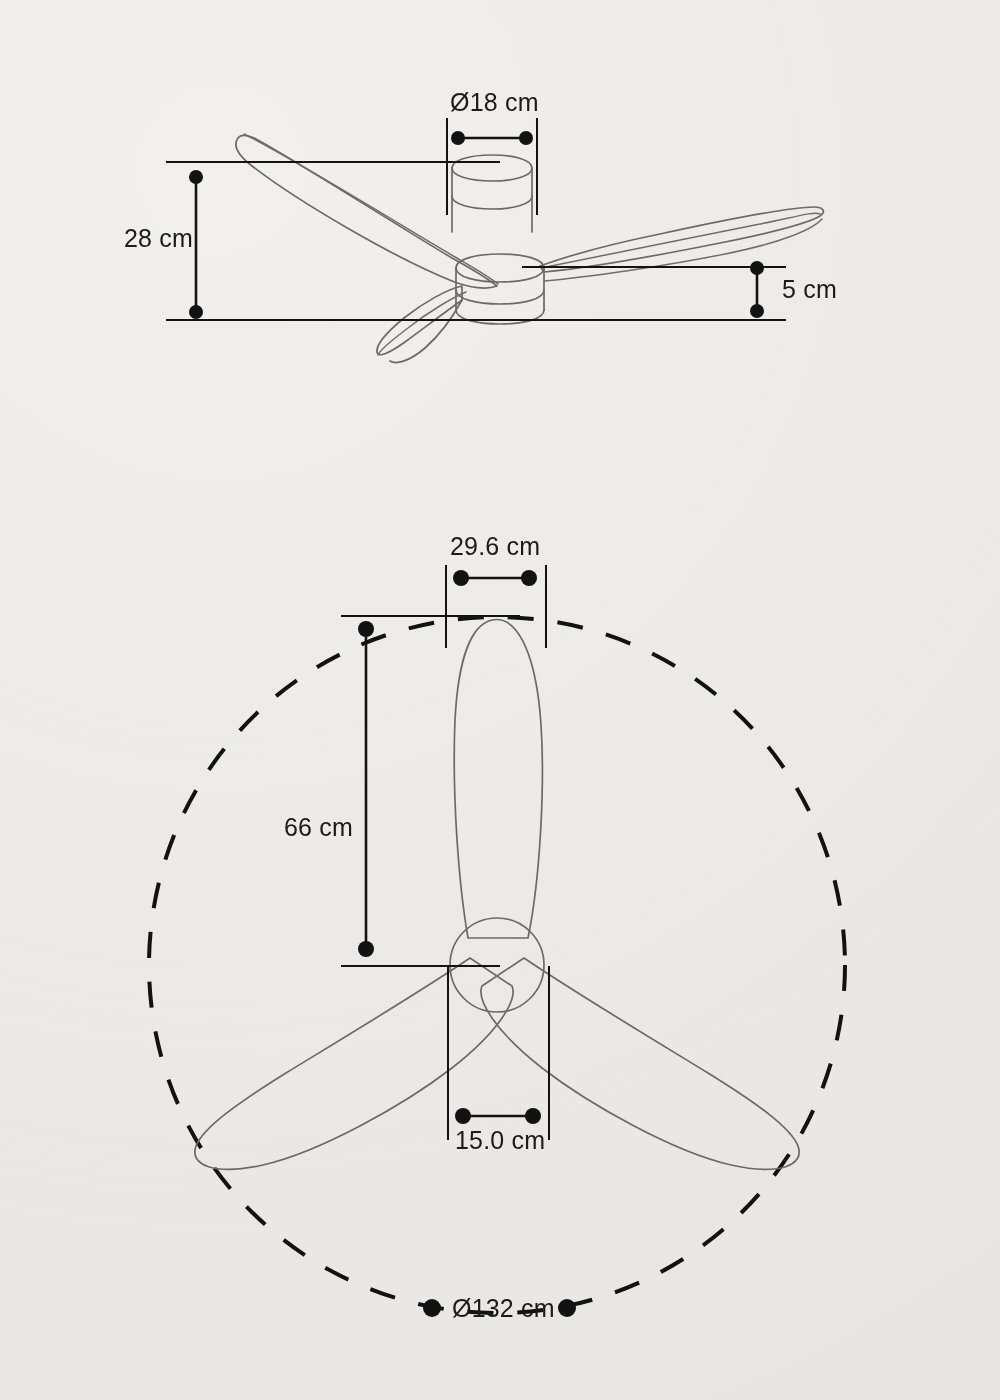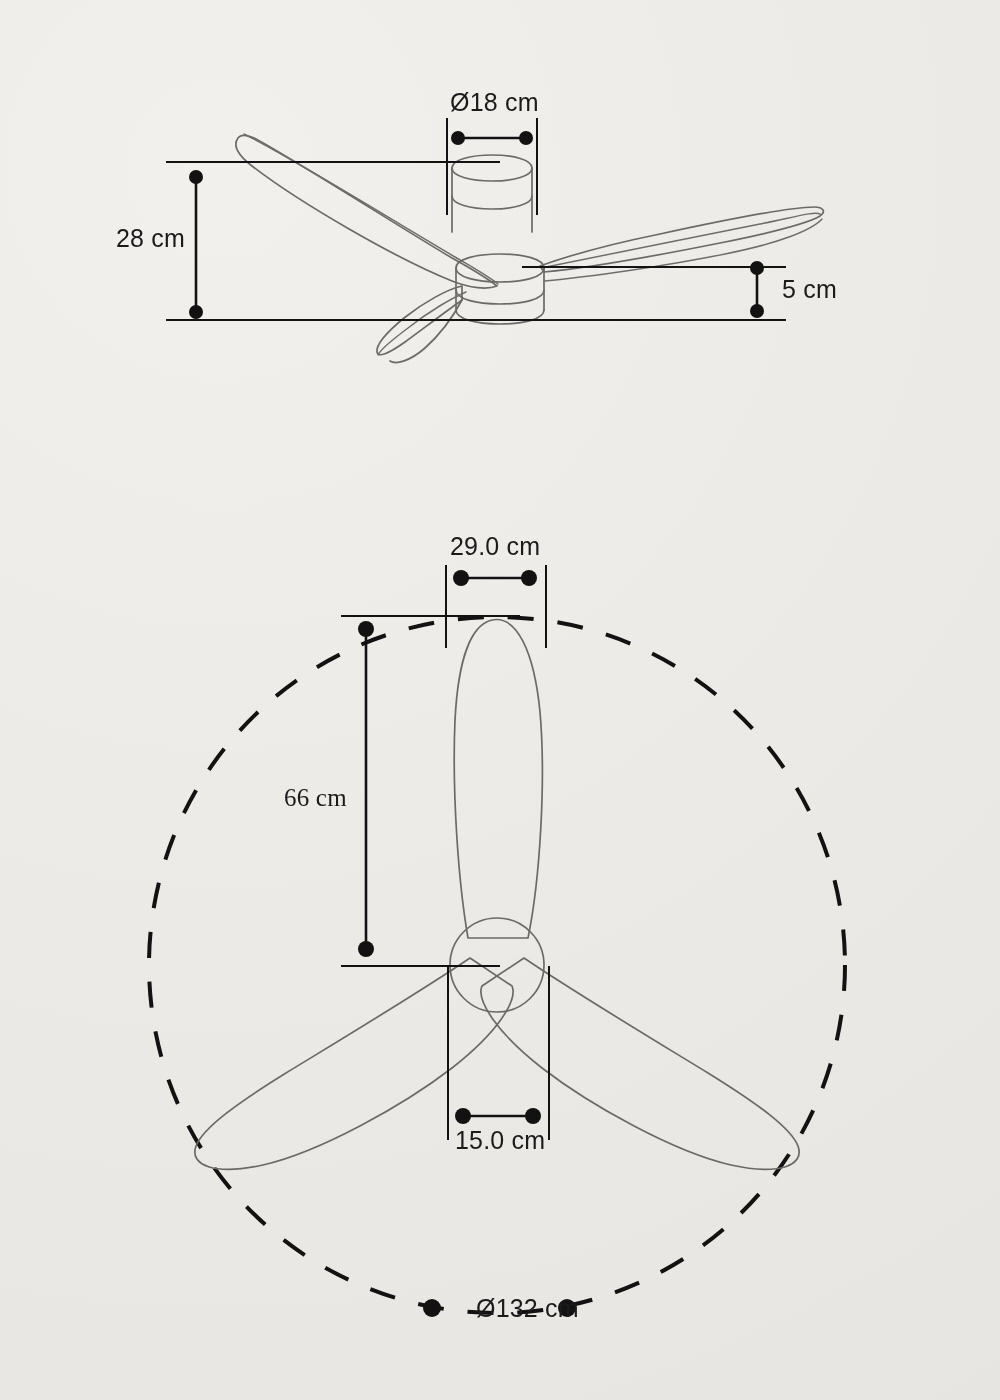--- a/index.html
+++ b/index.html
@@ -205,21 +205,21 @@
     <line class="extline" x1="549" y1="966" x2="549" y2="1140"></line>
     <line class="dimline" x1="463" y1="1116" x2="534" y2="1116"></line>
     <circle class="dot" cx="463" cy="1116" r="8"></circle>
     <circle class="dot" cx="533" cy="1116" r="8"></circle>
 
     <circle class="dot" cx="432" cy="1308" r="9"></circle>
     <circle class="dot" cx="567" cy="1308" r="9"></circle>
   </svg>
 
   <div class="dimtext" style="left:450px; top:88px;">Ø18 cm</div>
-  <div class="dimtext" style="left:116px; top:224px;">28 cm</div>
+  <div class="dimtext" style="left:124px; top:224px;">28 cm</div>
   <div class="dimtext" style="left:782px; top:275px;">5 cm</div>
 
-  <div class="dimtext" style="left:450px; top:532px;">29.0 cm</div>
-  <div class="dimtext" style="left:284px; top:784px;font-family:Liberation Serif, serif;">66 cm</div>
+  <div class="dimtext" style="left:450px; top:532px;">29.6 cm</div>
+  <div class="dimtext" style="left:284px; top:813px;">66 cm</div>
   <div class="dimtext" style="left:455px; top:1126px;">15.0 cm</div>
-  <div class="dimtext" style="left:452px; top:1294px;margin-left:24px;">Ø132 cm</div>
+  <div class="dimtext" style="left:452px; top:1294px;">Ø132 cm</div>
 
 </div>
 
 </body></html>

